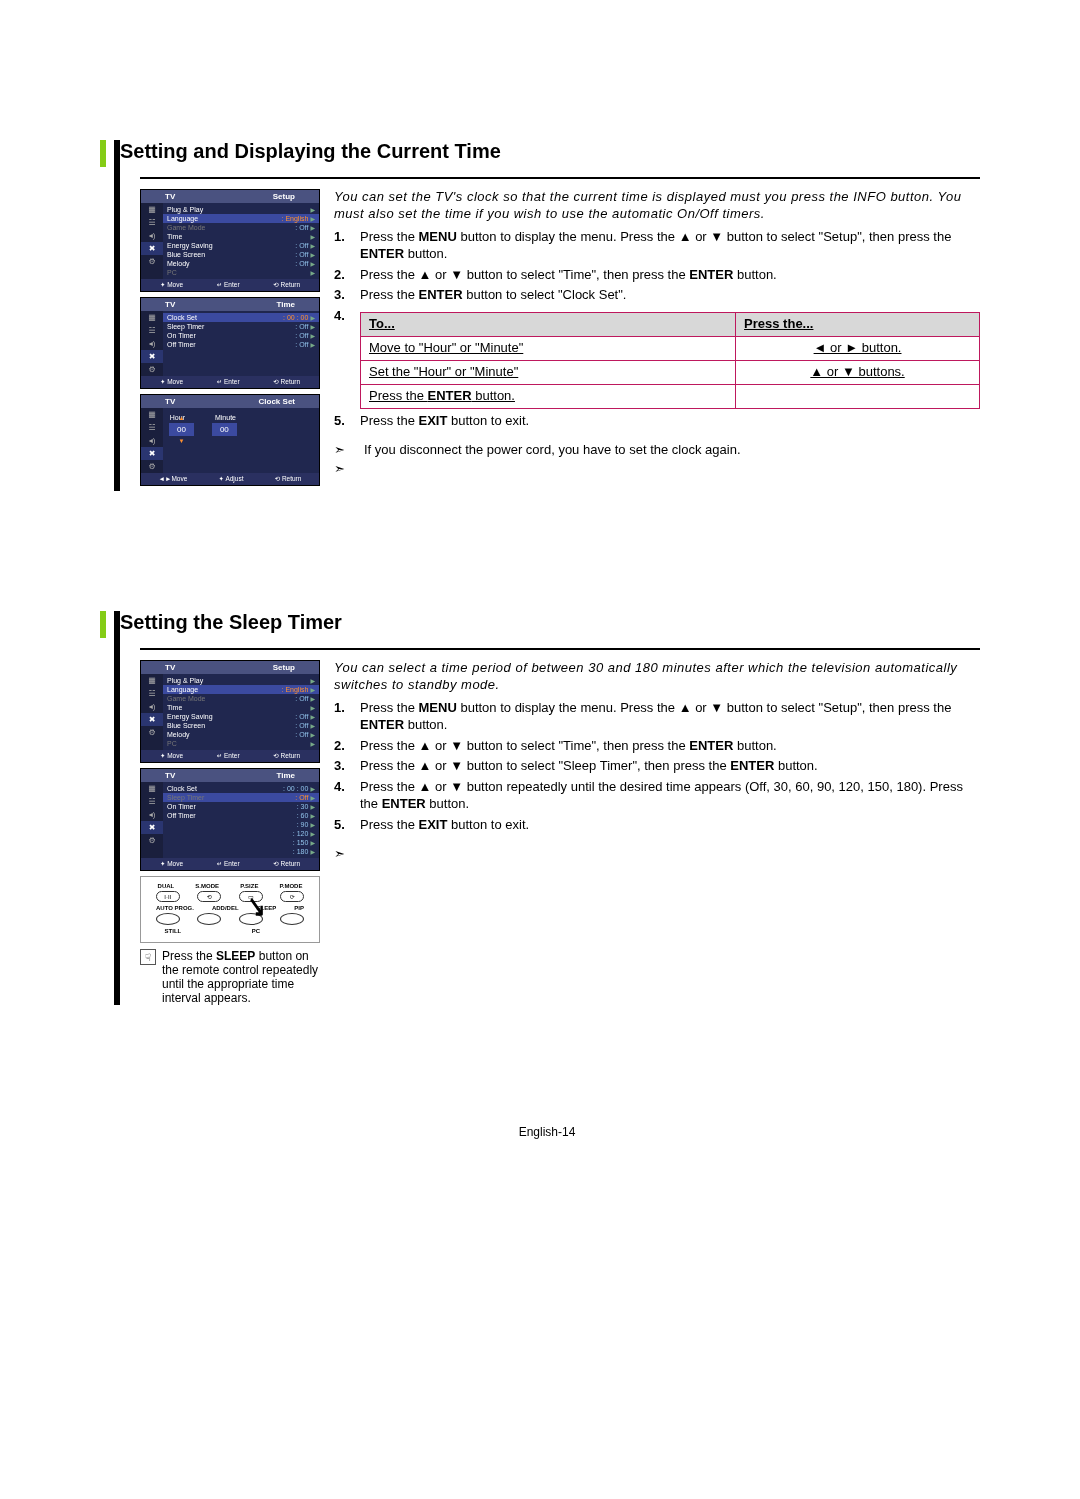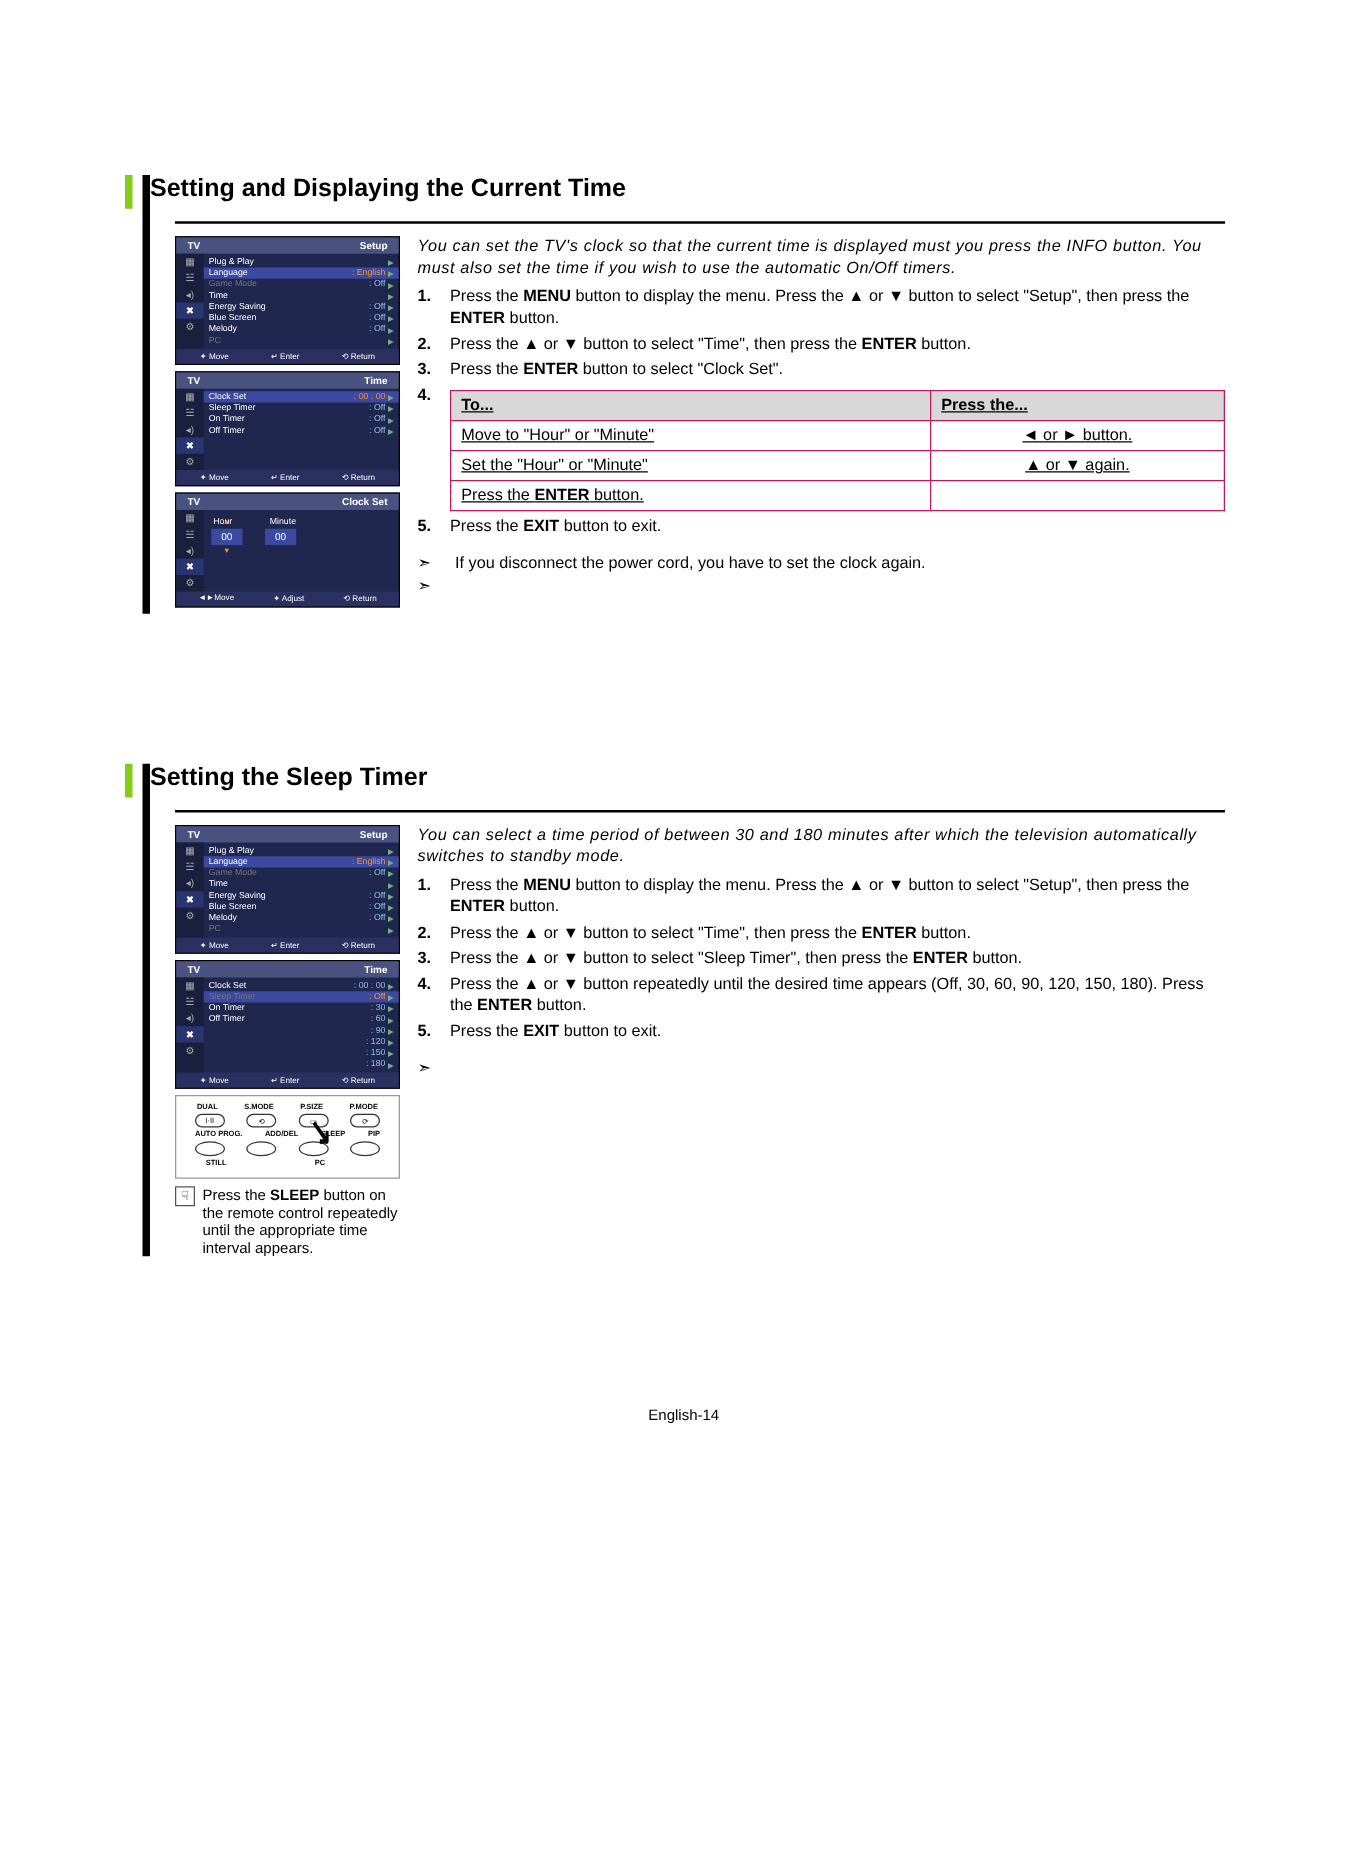--- a/index.html
+++ b/index.html
@@ -56,21 +56,21 @@
     background: #20274f;
     color: #fff;
     font-size: 7px;
     margin-bottom: 5px;
     border: 1px solid #000;
   }
   .tv-titlebar {
     display: flex;
     justify-content: space-between;
     background: #4a5280;
-    padding: 2px 9px;
+    padding: 2px 24px;
     font-size: 8px;
     font-weight: bold;
   }
   .tv-body { display: flex; }
   .tv-icons {
     width: 22px;
     background: #1a1f3d;
     display: flex;
     flex-direction: column;
   }
@@ -103,21 +103,21 @@
     padding: 2px;
     font-size: 6.5px;
   }
   .tv-footer span::before { content: ""; }
   
   
   .tv-clock {
     padding: 6px;
     display: flex;
     flex-direction: column;
-    align-items: flex-end;
+    align-items: center;
   }
   .tv-clock .hm-labels { display: flex; gap: 30px; font-size: 7px; margin-bottom: 2px; }
   .tv-clock .hm-vals { display: flex; gap: 18px; }
   .tv-clock .hm-box {
     background: #3b4aa0;
     padding: 2px 8px;
     font-size: 8px;
     position: relative;
   }
   .tv-clock .hm-box.sel::before,
@@ -387,21 +387,21 @@
                 <tr>
                   <th>To...</th>
                   <th>Press the...</th>
                 </tr>
             <tr>
                   <td>Move to "Hour" or "Minute"</td>
                   <td class="c">◄ or ► button.</td>
                 </tr>
             <tr>
                   <td>Set the "Hour" or "Minute"</td>
-                  <td class="c">▲ or ▼ again.</td>
+                  <td class="c">▲ or ▼ buttons.</td>
                 </tr>
             <tr>
                   <td><span>Press the </span><b>ENTER</b><span> button.</span></td>
                   <td></td>
                 </tr>
           </tbody>
             </table>
         </div>
       </div>
       <div class="step">

